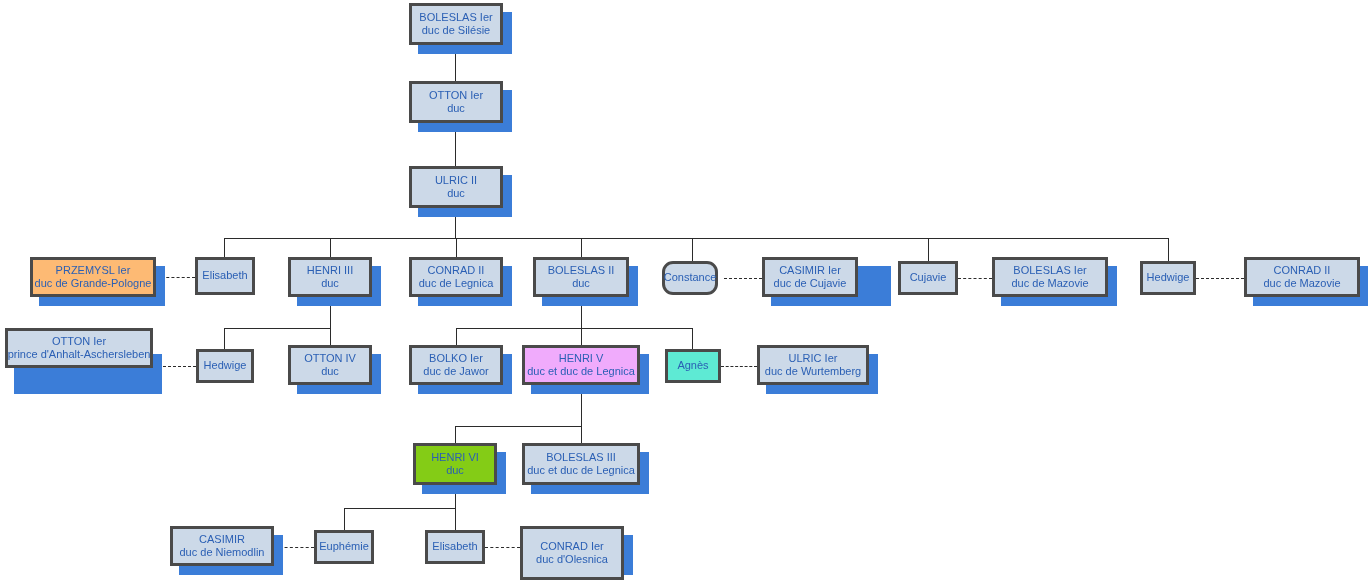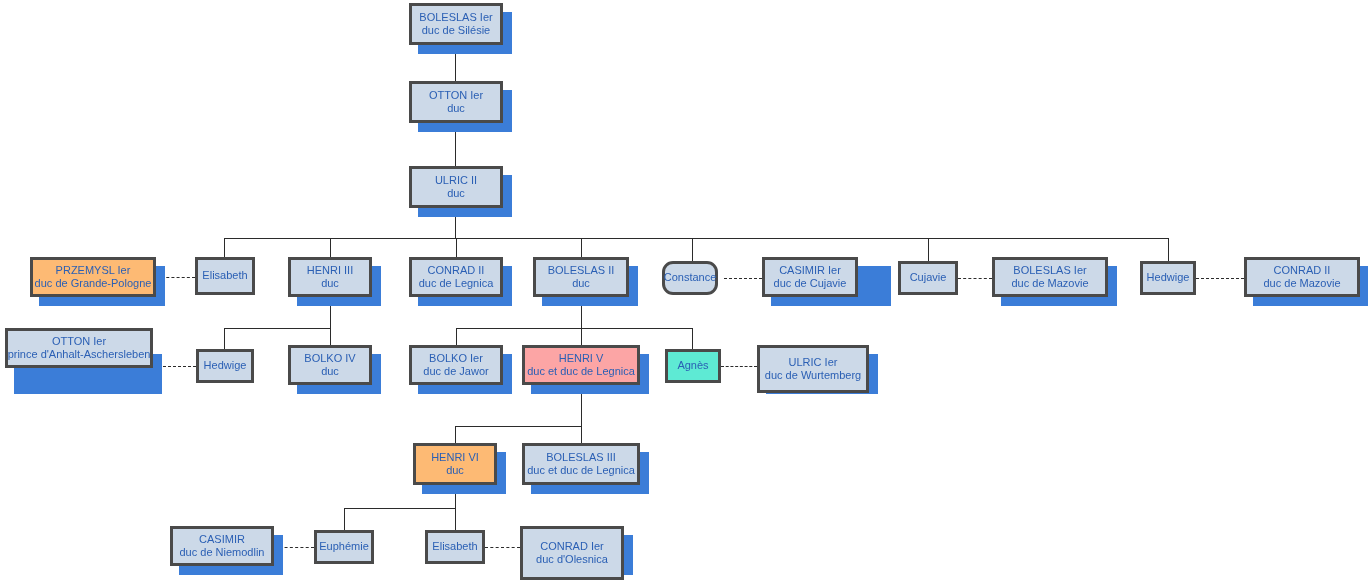--- a/index.html
+++ b/index.html
@@ -180,39 +180,39 @@
         <span class="l2">duc de Mazovie</span>
       </div>
       <div class="node" style="left: 5px; top: 328px; width: 148px; height: 40px; background: rgb(204, 217, 232); border-color: rgb(74, 74, 74); color: rgb(42, 95, 180);">
         <span class="l1">OTTON Ier</span>
         <span class="l2">prince d'Anhalt-Aschersleben</span>
       </div>
       <div class="node" style="left: 196px; top: 349px; width: 58px; height: 34px; background: rgb(204, 217, 232); border-color: rgb(74, 74, 74); color: rgb(42, 95, 180);">
         <span class="l1">Hedwige</span>
       </div>
       <div class="node" style="left: 288px; top: 345px; width: 84px; height: 40px; background: rgb(204, 217, 232); border-color: rgb(74, 74, 74); color: rgb(42, 95, 180);">
-        <span class="l1">BOLKO IV</span>
+        <span class="l1">OTTON IV</span>
         <span class="l2">duc</span>
       </div>
       <div class="node" style="left: 409px; top: 345px; width: 94px; height: 40px; background: rgb(204, 217, 232); border-color: rgb(74, 74, 74); color: rgb(42, 95, 180);">
         <span class="l1">BOLKO Ier</span>
         <span class="l2">duc de Jawor</span>
       </div>
-      <div class="node" style="left: 522px; top: 345px; width: 118px; height: 40px; background: #fca5a5; border-color: rgb(74, 74, 74); color: rgb(42, 95, 180);">
+      <div class="node" style="left: 522px; top: 345px; width: 118px; height: 40px; background: #f0abfc; border-color: rgb(74, 74, 74); color: rgb(42, 95, 180);">
         <span class="l1">HENRI V</span>
         <span class="l2">duc et duc de Legnica</span>
       </div>
       <div class="node" style="left: 665px; top: 349px; width: 56px; height: 34px; background: #5eead4; border-color: rgb(74, 74, 74); color: rgb(42, 95, 180);">
         <span class="l1">Agnès</span>
       </div>
-      <div class="node" style="left: 757px; top: 345px; width: 112px; height: 48px; background: rgb(204, 217, 232); border-color: rgb(74, 74, 74); color: rgb(42, 95, 180);">
+      <div class="node" style="left: 757px; top: 345px; width: 112px; height: 40px; background: rgb(204, 217, 232); border-color: rgb(74, 74, 74); color: rgb(42, 95, 180);">
         <span class="l1">ULRIC Ier</span>
         <span class="l2">duc de Wurtemberg</span>
       </div>
-      <div class="node" style="left: 413px; top: 443px; width: 84px; height: 42px; background: #fdba74; border-color: rgb(74, 74, 74); color: rgb(42, 95, 180);">
+      <div class="node" style="left: 413px; top: 443px; width: 84px; height: 42px; background: #84cc16; border-color: rgb(74, 74, 74); color: rgb(42, 95, 180);">
         <span class="l1">HENRI VI</span>
         <span class="l2">duc</span>
       </div>
       <div class="node" style="left: 522px; top: 443px; width: 118px; height: 42px; background: rgb(204, 217, 232); border-color: rgb(74, 74, 74); color: rgb(42, 95, 180);">
         <span class="l1">BOLESLAS III</span>
         <span class="l2">duc et duc de Legnica</span>
       </div>
       <div class="node" style="left: 170px; top: 526px; width: 104px; height: 40px; background: rgb(204, 217, 232); border-color: rgb(74, 74, 74); color: rgb(42, 95, 180);">
         <span class="l1">CASIMIR</span>
         <span class="l2">duc de Niemodlin</span>

